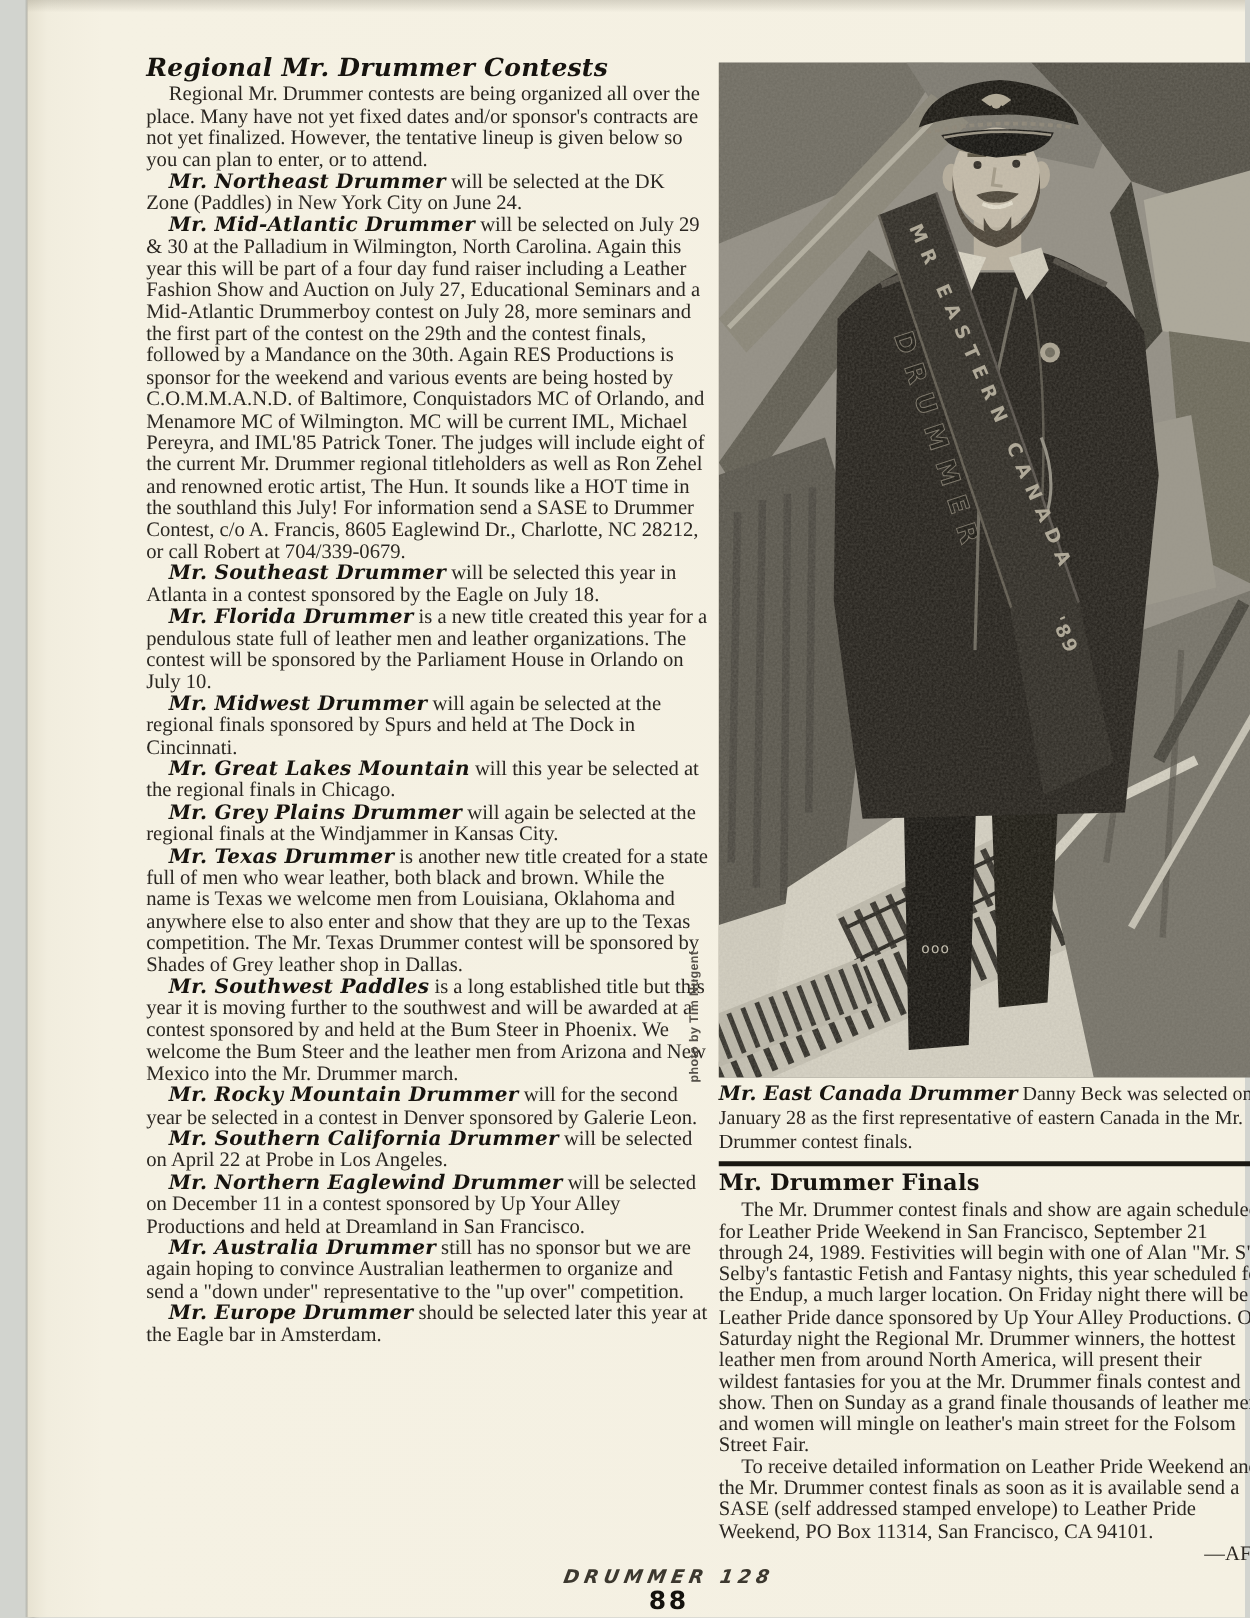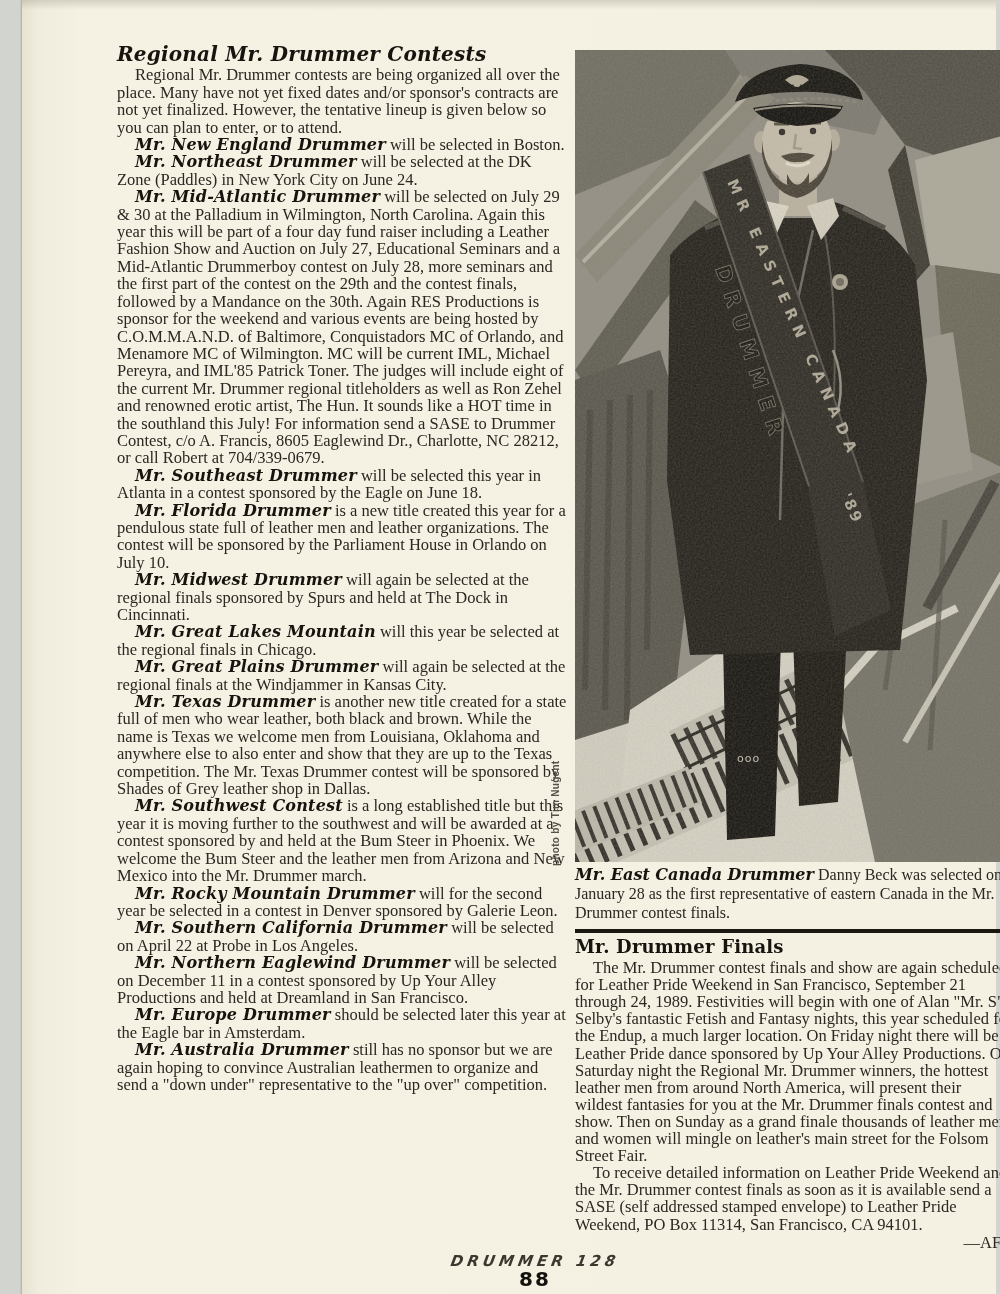--- a/index.html
+++ b/index.html
@@ -89,35 +89,34 @@
 </head>
 <body>
 
 <div class="spine"></div>
 
 <main class="paper">
 
   <section class="left-col">
     <h1 class="art-head">Regional Mr. Drummer Contests</h1>
     <p class="body">Regional Mr. Drummer contests are being organized all over the place. Many have not yet fixed dates and/or sponsor's contracts are not yet finalized. However, the tentative lineup is given below so you can plan to enter, or to attend.</p>
-    <p class="body"><b class="lead">Mr. New England Drummer</b><span> will be selected in Boston.</span></p>
     <p class="body"><b class="lead">Mr. Northeast Drummer</b><span> will be selected at the DK Zone (Paddles) in New York City on June 24.</span></p>
     <p class="body"><b class="lead">Mr. Mid-Atlantic Drummer</b><span> will be selected on July 29 &amp; 30 at the Palladium in Wilmington, North Carolina. Again this year this will be part of a four day fund raiser including a Leather Fashion Show and Auction on July 27, Educational Seminars and a Mid-Atlantic Drummerboy contest on July 28, more seminars and the first part of the contest on the 29th and the contest finals, followed by a Mandance on the 30th. Again RES Productions is sponsor for the weekend and various events are being hosted by C.O.M.M.A.N.D. of Baltimore, Conquistadors MC of Orlando, and Menamore MC of Wilmington. MC will be current IML, Michael Pereyra, and IML'85 Patrick Toner. The judges will include eight of the current Mr. Drummer regional titleholders as well as Ron Zehel and renowned erotic artist, The Hun. It sounds like a HOT time in the southland this July! For information send a SASE to Drummer Contest, c/o A. Francis, 8605 Eaglewind Dr., Charlotte, NC 28212, or call Robert at 704/339-0679.</span></p>
-    <p class="body"><b class="lead">Mr. Southeast Drummer</b><span> will be selected this year in Atlanta in a contest sponsored by the Eagle on June 18.</span></p>
+    <p class="body"><b class="lead">Mr. Southeast Drummer</b><span> will be selected this year in Atlanta in a contest sponsored by the Eagle on July 18.</span></p>
     <p class="body"><b class="lead">Mr. Florida Drummer</b><span> is a new title created this year for a pendulous state full of leather men and leather organizations. The contest will be sponsored by the Parliament House in Orlando on July 10.</span></p>
     <p class="body"><b class="lead">Mr. Midwest Drummer</b><span> will again be selected at the regional finals sponsored by Spurs and held at The Dock in Cincinnati.</span></p>
     <p class="body"><b class="lead">Mr. Great Lakes Mountain</b><span> will this year be selected at the regional finals in Chicago.</span></p>
-    <p class="body"><b class="lead">Mr. Great Plains Drummer</b><span> will again be selected at the regional finals at the Windjammer in Kansas City.</span></p>
+    <p class="body"><b class="lead">Mr. Grey Plains Drummer</b><span> will again be selected at the regional finals at the Windjammer in Kansas City.</span></p>
     <p class="body"><b class="lead">Mr. Texas Drummer</b><span> is another new title created for a state full of men who wear leather, both black and brown. While the name is Texas we welcome men from Louisiana, Oklahoma and anywhere else to also enter and show that they are up to the Texas competition. The Mr. Texas Drummer contest will be sponsored by Shades of Grey leather shop in Dallas.</span></p>
-    <p class="body"><b class="lead">Mr. Southwest Contest</b><span> is a long established title but this year it is moving further to the southwest and will be awarded at a contest sponsored by and held at the Bum Steer in Phoenix. We welcome the Bum Steer and the leather men from Arizona and New Mexico into the Mr. Drummer march.</span></p>
+    <p class="body"><b class="lead">Mr. Southwest Paddles</b><span> is a long established title but this year it is moving further to the southwest and will be awarded at a contest sponsored by and held at the Bum Steer in Phoenix. We welcome the Bum Steer and the leather men from Arizona and New Mexico into the Mr. Drummer march.</span></p>
     <p class="body"><b class="lead">Mr. Rocky Mountain Drummer</b><span> will for the second year be selected in a contest in Denver sponsored by Galerie Leon.</span></p>
     <p class="body"><b class="lead">Mr. Southern California Drummer</b><span> will be selected on April 22 at Probe in Los Angeles.</span></p>
     <p class="body"><b class="lead">Mr. Northern Eaglewind Drummer</b><span> will be selected on December 11 in a contest sponsored by Up Your Alley Productions and held at Dreamland in San Francisco.</span></p>
+    <p class="body"><b class="lead">Mr. Australia Drummer</b><span> still has no sponsor but we are again hoping to convince Australian leathermen to organize and send a "down under" representative to the "up over" competition.</span></p>
     <p class="body"><b class="lead">Mr. Europe Drummer</b><span> should be selected later this year at the Eagle bar in Amsterdam.</span></p>
-    <p class="body"><b class="lead">Mr. Australia Drummer</b><span> still has no sponsor but we are again hoping to convince Australian leathermen to organize and send a "down under" representative to the "up over" competition.</span></p>
   </section>
 
   <figure class="photo-frame" style="margin:0">
     <svg viewBox="0 0 432 812" preserveAspectRatio="none">
       <defs>
         <filter id="grain" x="0" y="0" width="100%" height="100%">
           <feTurbulence type="fractalNoise" baseFrequency="0.55" numOctaves="2" stitchTiles="stitch" result="n"></feTurbulence>
           <feColorMatrix in="n" type="matrix" values="0 0 0 0 0.38  0 0 0 0 0.36  0 0 0 0 0.31  0 0 0 0.30 0"></feColorMatrix>
         </filter>
       </defs>

